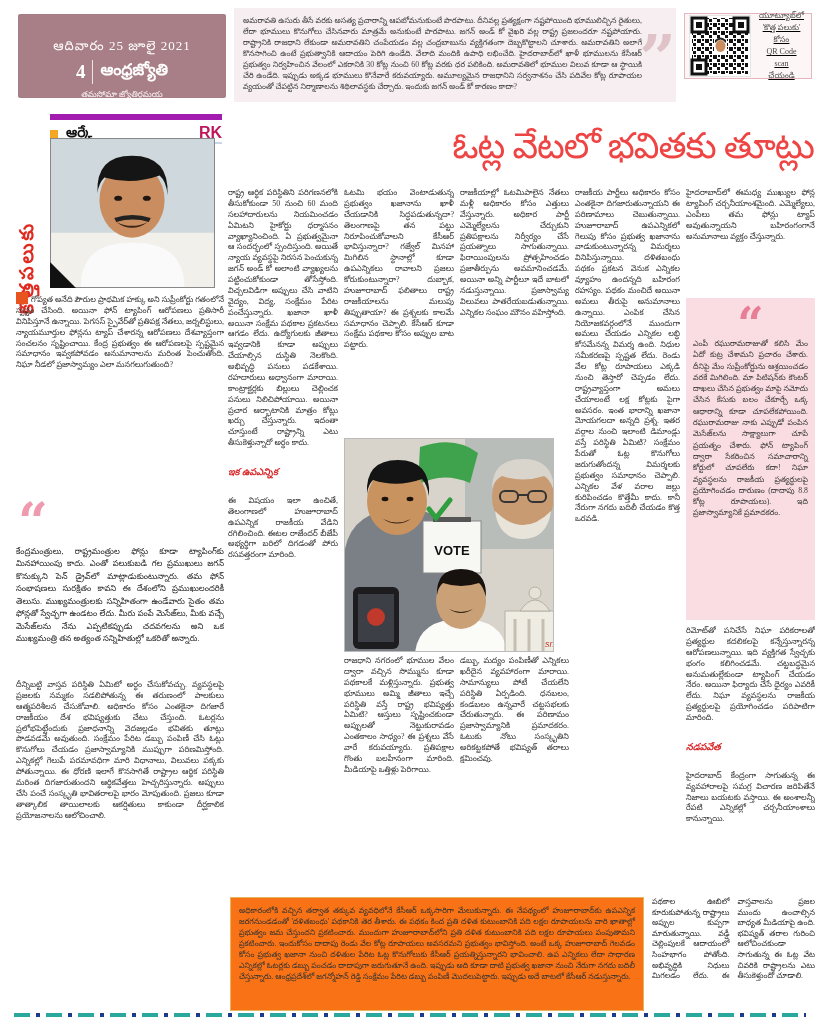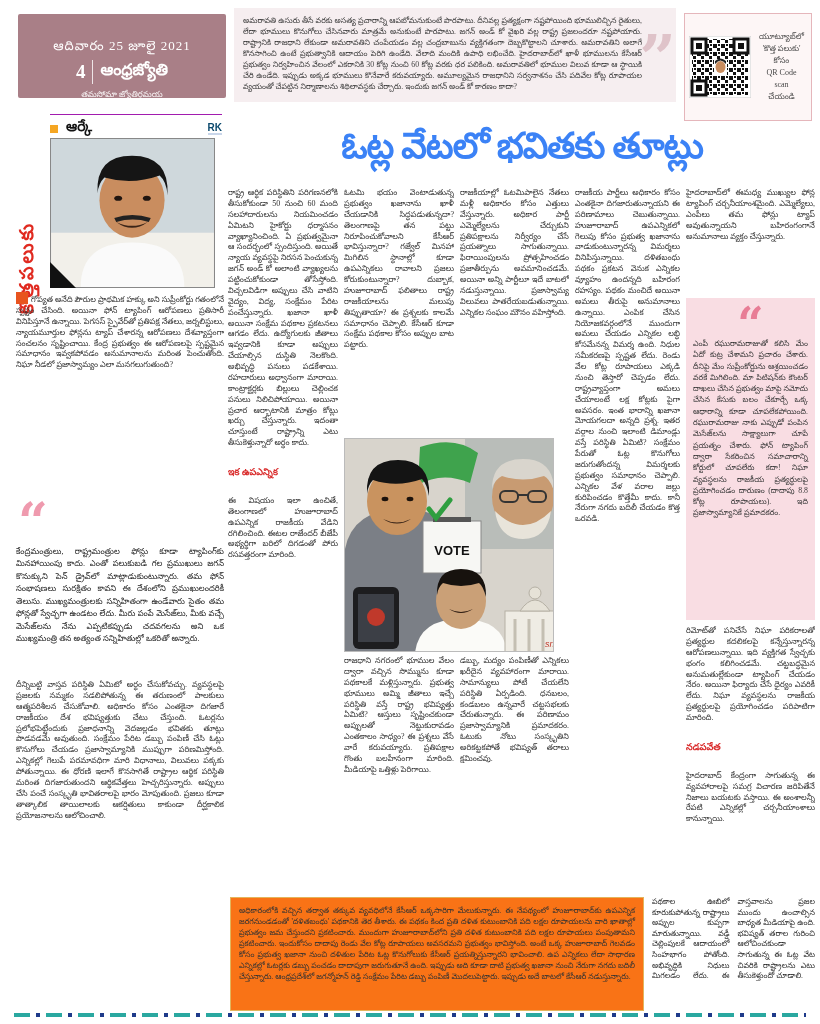--- a/index.html
+++ b/index.html
@@ -12,47 +12,47 @@
   .m-row{display:flex;align-items:center;justify-content:center;gap:7px;margin-top:4px;}
   .m-row .pageno{font-size:19px;font-weight:bold;border-right:1px solid rgba(255,255,255,.8);
                  padding-right:7px;line-height:24px;}
   .m-row .paper{font-size:16px;font-weight:bold;letter-spacing:0px;white-space:nowrap;}
   .masthead .tagline{font-size:8.5px;margin-top:5px;opacity:.92;}
   .top-quote{position:absolute;left:234px;top:8px;width:442px;height:94px;background:#f6eef0;
              box-sizing:border-box;padding:7px 34px 6px 9px;font-size:7.8px;line-height:1.42;
              color:#3e3e3e;text-align:justify;overflow:hidden;}
   .top-quote .q99{position:absolute;right:0px;top:18px;font-size:64px;font-weight:bold;
                   color:#dfc3c9;font-family:"DejaVu Serif",serif;line-height:1;}
-  .qr-box{position:absolute;left:684px;top:13px;width:128px;height:108px;background:#fdf6f6;
+  .qr-box{position:absolute;left:684px;top:13px;width:128px;height:66px;background:#fdf6f6;
           border:1px solid #e5b6bb;box-sizing:border-box;display:flex;align-items:center;
-          padding:4px;gap:5px;}
+          padding:4px;gap:5px;text-decoration:underline;}
   .qr-caption{font-size:8px;color:#4a4a4a;text-align:center;flex:1;line-height:1.5;}
   
-  .byline{position:absolute;left:50px;top:114px;width:172px;border-top:1px solid #a21caf;
+  .byline{position:absolute;left:50px;top:114px;width:172px;border-top:6px solid #a21caf;
           padding-top:4px;display:flex;align-items:center;gap:8px;}
   .byline .sq{width:8px;height:8px;background:#f5a623;display:inline-block;}
   .byline .tel{font-size:14px;font-weight:bold;color:#111;}
-  .byline .rk{font-size:10px;font-weight:bold;color:#0c4a6e;margin-left:auto;
+  .byline .rk{font-size:16px;font-weight:bold;color:#be185d;margin-left:auto;
               border-bottom:2px solid #c9d6ea;font-family:"Liberation Sans",sans-serif;}
   .vlabel{position:absolute;left:14px;top:150px;height:235px;writing-mode:vertical-rl;
           transform:rotate(180deg);color:#e02a20;font-weight:bold;font-size:19px;
           letter-spacing:3px;text-align:center;}
   .photo{position:absolute;left:50px;top:138px;width:165px;height:150px;border:1px solid #888;
          box-sizing:border-box;background:#cfd8dc;}
   .fold{position:absolute;left:50px;top:262px;width:0;height:0;border-left:26px solid #111;
         border-top:26px solid transparent;}
   
-  .headline{position:absolute;left:230px;top:110px;width:584px;height:72px;text-align:center;
-            font-size:36px;font-weight:bold;color:#3b82f6;line-height:72px;white-space:nowrap;
+  .headline{position:absolute;left:230px;top:110px;width:584px;height:72px;text-align:right;
+            font-size:36px;font-weight:normal;color:#ef4444;line-height:72px;white-space:nowrap;
             overflow:hidden;letter-spacing:-1px;}
   
   .bt{position:absolute;font-size:8px;line-height:1.36;color:#2e2e2e;text-align:justify;
       overflow:hidden;}
   .bt p{margin:0 0 4px 0;}
-  .subhead{color:#d92b2b;font-weight:bold;font-size:9.5px;margin:17px 0;}
+  .subhead{color:#d92b2b;font-weight:bold;font-size:9.5px;margin:17px 0;font-style:italic;}
   .lead-sq{display:inline-block;width:12px;height:12px;background:#e8541f;vertical-align:-2px;
            margin-right:3px;}
   .bigq{font-size:52px;font-weight:bold;color:#ef9aae;font-family:"DejaVu Serif",serif;
         line-height:1;position:absolute;}
   .quote-para{font-weight:normal;color:#1d1d1d;font-size:8.3px;line-height:1.5;}
   
   .pink-box{position:absolute;left:686px;top:298px;width:129px;height:322px;background:#f9dde3;
             box-sizing:border-box;padding:6px 7px;font-size:7.8px;line-height:1.45;color:#3a3a3a;
             text-align:justify;overflow:hidden;}
   .pink-box .q66{display:block;text-align:center;font-size:46px;font-weight:bold;color:#e87d96;

